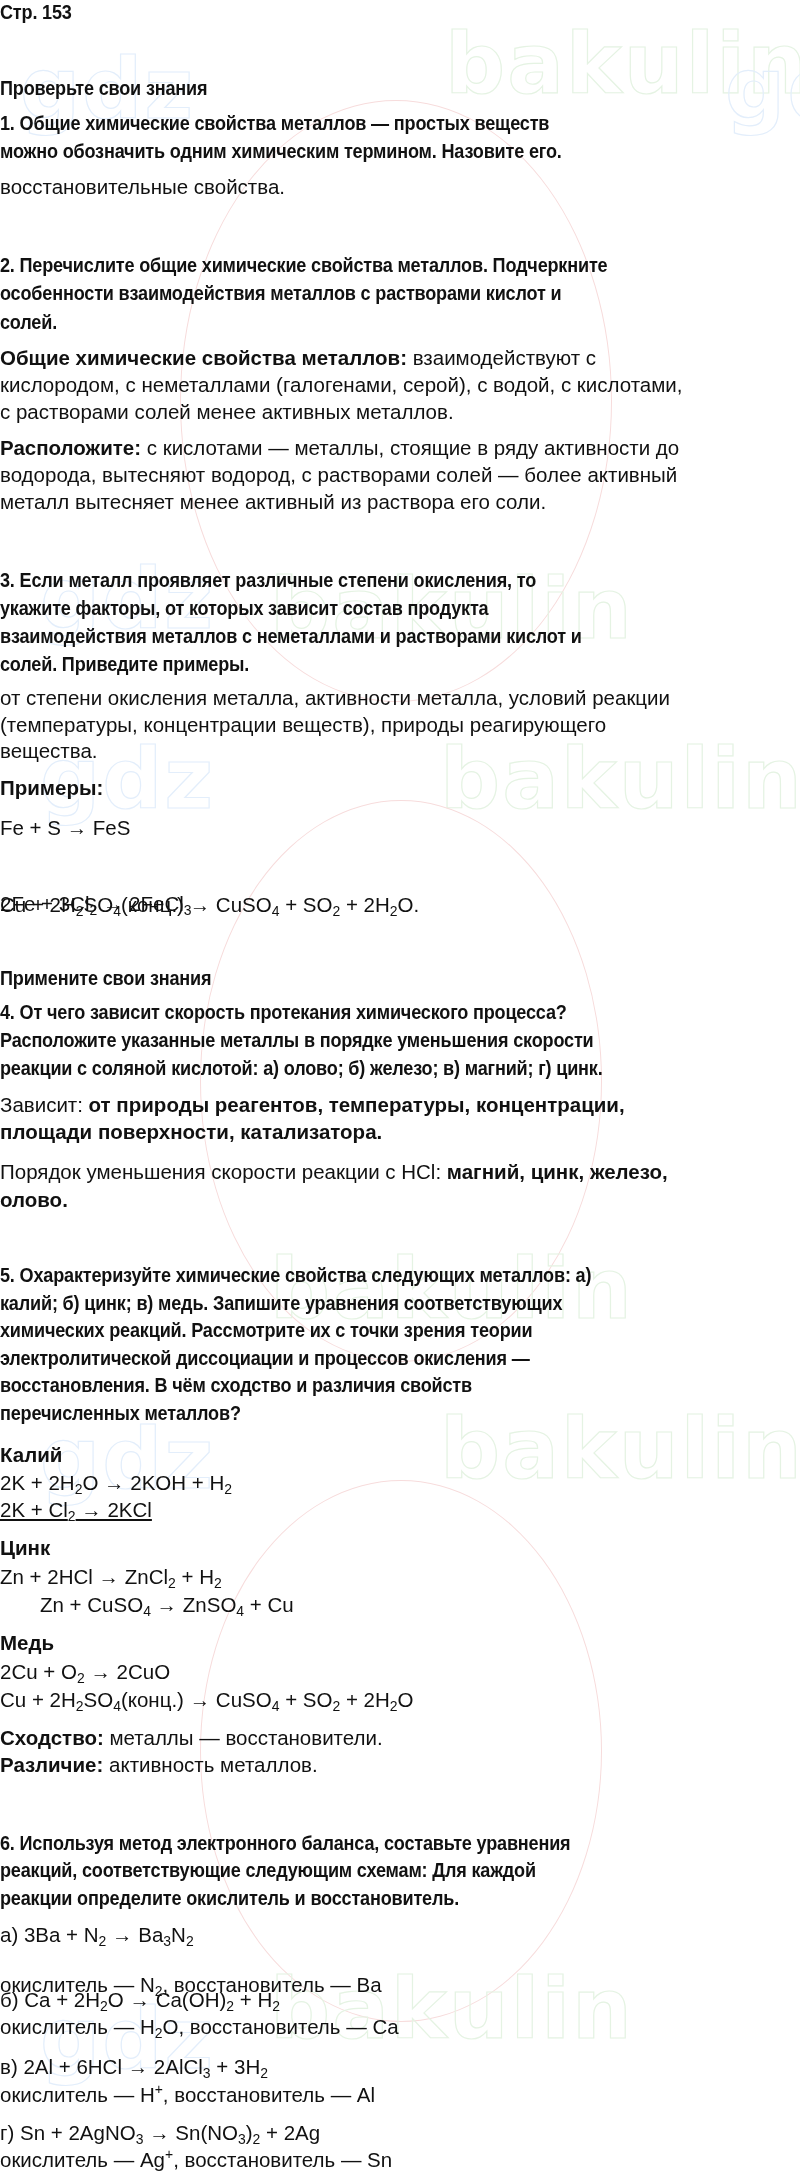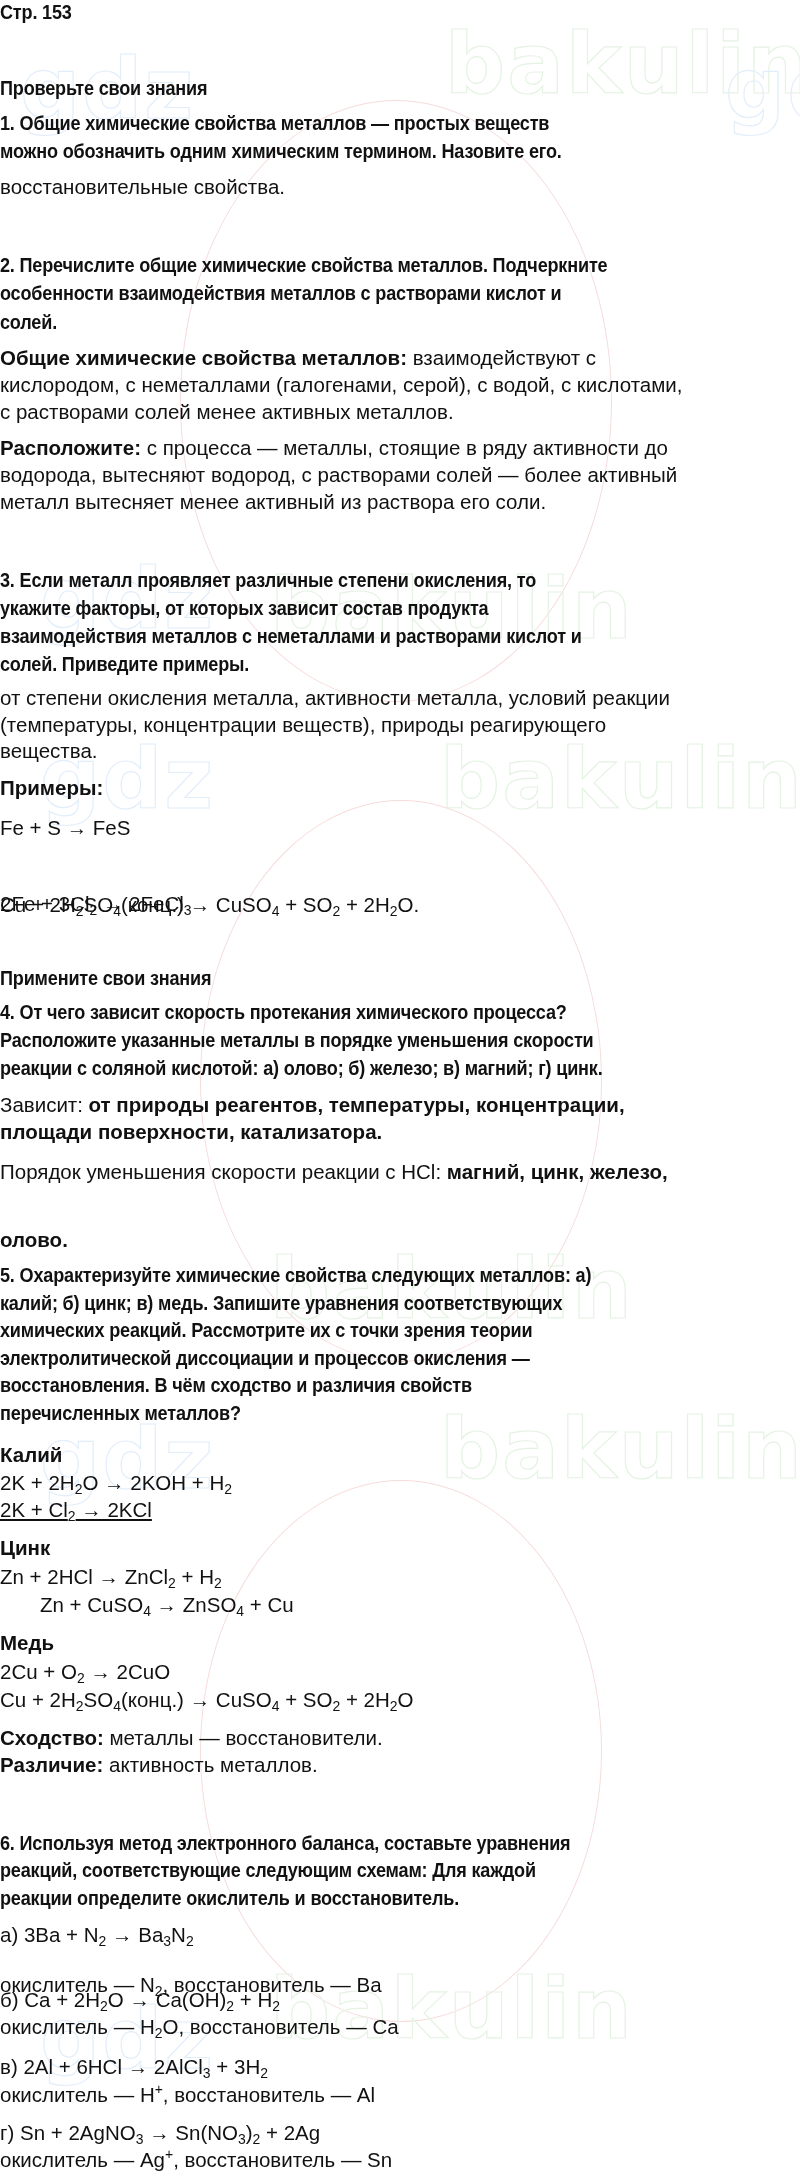--- a/index.html
+++ b/index.html
@@ -55,21 +55,21 @@
     <div class="ln" style="top:175px;">восстановительные свойства.</div>
   </div>
 
   <div>
     <div class="ln q" style="top: 253px; transform: scaleX(0.86); transform-origin: left center;">2. Перечислите общие химические свойства металлов. Подчеркните</div>
     <div class="ln q" style="top: 281px; transform: scaleX(0.86); transform-origin: left center;">особенности взаимодействия металлов с растворами кислот и</div>
     <div class="ln q" style="top: 310px; transform: scaleX(0.86); transform-origin: left center;">солей.</div>
     <div class="ln" style="top:346px;"><span class="b">Общие химические свойства металлов:</span><span> взаимодействуют с</span></div>
     <div class="ln" style="top:373px;">кислородом, с неметаллами (галогенами, серой), с водой, с кислотами,</div>
     <div class="ln" style="top:400px;">с растворами солей менее активных металлов.</div>
-    <div class="ln" style="top:436px;"><span class="b">Расположите:</span><span> с процесса — металлы, стоящие в ряду активности до</span></div>
+    <div class="ln" style="top:436px;"><span class="b">Расположите:</span><span> с кислотами — металлы, стоящие в ряду активности до</span></div>
     <div class="ln" style="top:463px;">водорода, вытесняют водород, с растворами солей — более активный</div>
     <div class="ln" style="top:490px;">металл вытесняет менее активный из раствора его соли.</div>
   </div>
 
   <div>
     <div class="ln q" style="top: 568px; transform: scaleX(0.86); transform-origin: left center;">3. Если металл проявляет различные степени окисления, то</div>
     <div class="ln q" style="top: 596px; transform: scaleX(0.86); transform-origin: left center;">укажите факторы, от которых зависит состав продукта</div>
     <div class="ln q" style="top: 624px; transform: scaleX(0.86); transform-origin: left center;">взаимодействия металлов с неметаллами и растворами кислот и</div>
     <div class="ln q" style="top: 652px; transform: scaleX(0.86); transform-origin: left center;">солей. Приведите примеры.</div>
     <div class="ln" style="top:686px;">от степени окисления металла, активности металла, условий реакции</div>
@@ -83,21 +83,21 @@
 
   <div class="ln q" style="top: 966px; transform: scaleX(0.86); transform-origin: left center;">Примените свои знания</div>
 
   <div>
     <div class="ln q" style="top: 1000px; transform: scaleX(0.86); transform-origin: left center;">4. От чего зависит скорость протекания химического процесса?</div>
     <div class="ln q" style="top: 1028px; transform: scaleX(0.86); transform-origin: left center;">Расположите указанные металлы в порядке уменьшения скорости</div>
     <div class="ln q" style="top: 1056px; transform: scaleX(0.86); transform-origin: left center;">реакции с соляной кислотой: а) олово; б) железо; в) магний; г) цинк.</div>
     <div class="ln" style="top:1093px;"><span>Зависит: </span><span class="b">от природы реагентов, температуры, концентрации,</span></div>
     <div class="ln b" style="top:1120px;">площади поверхности, катализатора.</div>
     <div class="ln" style="top:1160px;"><span>Порядок уменьшения скорости реакции с HCl: </span><span class="b">магний, цинк, железо,</span></div>
-    <div class="ln b" style="top:1188px;margin-top:40px;">олово.</div>
+    <div class="ln b" style="top:1188px;">олово.</div>
   </div>
 
   <div>
     <div class="ln q" style="top: 1263px; transform: scaleX(0.86); transform-origin: left center;">5. Охарактеризуйте химические свойства следующих металлов: а)</div>
     <div class="ln q" style="top: 1291px; transform: scaleX(0.86); transform-origin: left center;">калий; б) цинк; в) медь. Запишите уравнения соответствующих</div>
     <div class="ln q" style="top: 1318px; transform: scaleX(0.86); transform-origin: left center;">химических реакций. Рассмотрите их с точки зрения теории</div>
     <div class="ln q" style="top: 1346px; transform: scaleX(0.86); transform-origin: left center;">электролитической диссоциации и процессов окисления —</div>
     <div class="ln q" style="top: 1373px; transform: scaleX(0.86); transform-origin: left center;">восстановления. В чём сходство и различия свойств</div>
     <div class="ln q" style="top: 1401px; transform: scaleX(0.86); transform-origin: left center;">перечисленных металлов?</div>
 

